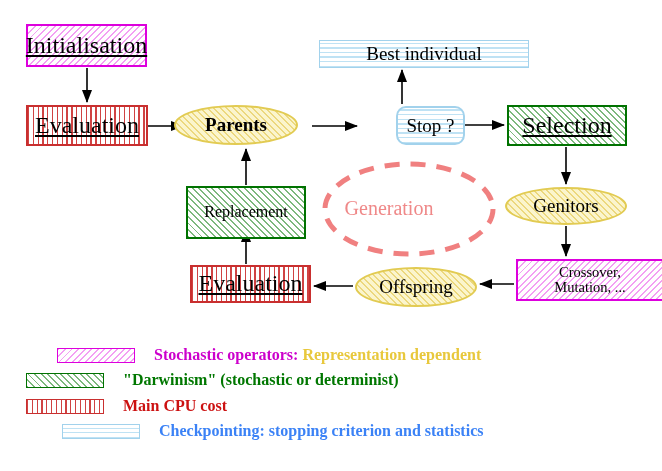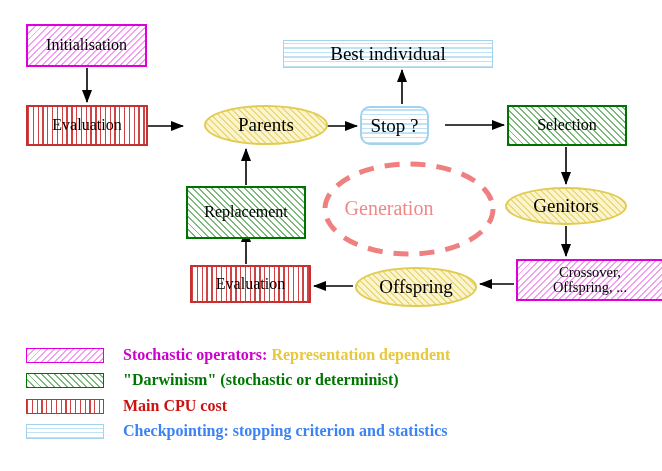--- a/index.html
+++ b/index.html
@@ -21,28 +21,29 @@
     border:2px solid #007200;
     background:repeating-linear-gradient(45deg, #7db87d 0, #7db87d 1.4px, #ffffff 1.4px, #ffffff 4.6px);
   }
   .h-red {
     border:2px solid #c92f2f;
     background:repeating-linear-gradient(90deg, #d04343 0, #d04343 1.3px, #ffffff 1.3px, #ffffff 4.8px);
   }
   .h-cyan {
     border:2px solid #a2d2ec;
     background:repeating-linear-gradient(0deg, #bfe2f4 0, #bfe2f4 1.3px, #ffffff 1.3px, #ffffff 4.6px);
+    margin-left:36px;
   }
   .h-yellow {
     border:2px solid #e2cb52;
     background:repeating-linear-gradient(45deg, #ecd87e 0, #ecd87e 1.5px, #fbf5cd 1.5px, #fbf5cd 4.6px);
   }
   .ellipse { border-radius:50%; }
   .rounded { border-radius:10px; }
-  .fs20 { font-size:16px; }
+  .fs20 { font-size:24px;text-decoration:underline; }
   .fs16 { font-size:16px; }
   .fs14 { font-size:14.5px; }
   .generation-label {
     position:absolute; left:309px; top:197px; width:160px; text-align:center;
     color:#ef8888; font-size:20px;
   }
   
   .legend-row { position:absolute; left:26px; display:flex; align-items:center; height:16px; }
   .swatch { width:78px; height:15px; flex:0 0 78px; }
   .swatch.h-magenta, .swatch.h-green, .swatch.h-red, .swatch.h-cyan { border-width:1.5px; }
@@ -81,21 +82,21 @@
   </svg>
 
   <div class="node h-magenta fs20" style="left:26px; top:24px; width:121px; height:43px;">
     <span>Initialisation</span>
   </div>
 
   <div class="node h-red fs20" style="left:26px; top:105px; width:122px; height:41px;">
     <span>Evaluation</span>
   </div>
 
-  <div class="node h-yellow ellipse" style="left:204px; top:105px; width:124px; height:40px;">
+  <div class="node h-yellow ellipse" style="left:174px; top:105px; width:124px; height:40px;font-weight:bold;">
     <span>Parents</span>
   </div>
 
   <div class="node h-cyan" style="left:283px; top:40px; width:210px; height:28px; border-width:1.5px;">
     <span>Best individual</span>
   </div>
 
   <div class="node h-cyan rounded" style="left:360px; top:106px; width:69px; height:39px;">
     <span>Stop ?</span>
   </div>
@@ -103,38 +104,38 @@
   <div class="node h-green fs20" style="left:507px; top:105px; width:120px; height:41px;">
     <span>Selection</span>
   </div>
 
   <div class="node h-yellow ellipse" style="left:505px; top:187px; width:122px; height:38px;">
     <span>Genitors</span>
   </div>
 
   <div class="node h-magenta fs14" style="left:516px; top:259px; width:148px; height:42px; flex-direction:column;">
     <div>Crossover,</div>
-    <div>Offspring, ...</div>
+    <div>Mutation, ...</div>
   </div>
 
   <div class="node h-yellow ellipse" style="left:355px; top:267px; width:122px; height:40px;">
     <span>Offspring</span>
   </div>
 
   <div class="node h-red fs20" style="left:190px; top:265px; width:121px; height:38px;">
     <span>Evaluation</span>
   </div>
 
   <div class="node h-green fs16" style="left:186px; top:186px; width:120px; height:53px;">
     <span>Replacement</span>
   </div>
 
   <div class="generation-label">Generation</div>
 
-  <div class="legend-row" style="top:347px;">
+  <div class="legend-row" style="top:347px;margin-left:31px;">
     <div class="swatch h-magenta"></div>
     <div class="legend-text">
       <span class="t-magenta">Stochastic operators:</span>
       <span class="t-gold">Representation dependent</span>
     </div>
   </div>
 
   <div class="legend-row" style="top:372px;">
     <div class="swatch h-green"></div>
     <div class="legend-text t-green">"Darwinism" (stochastic or determinist)</div>

